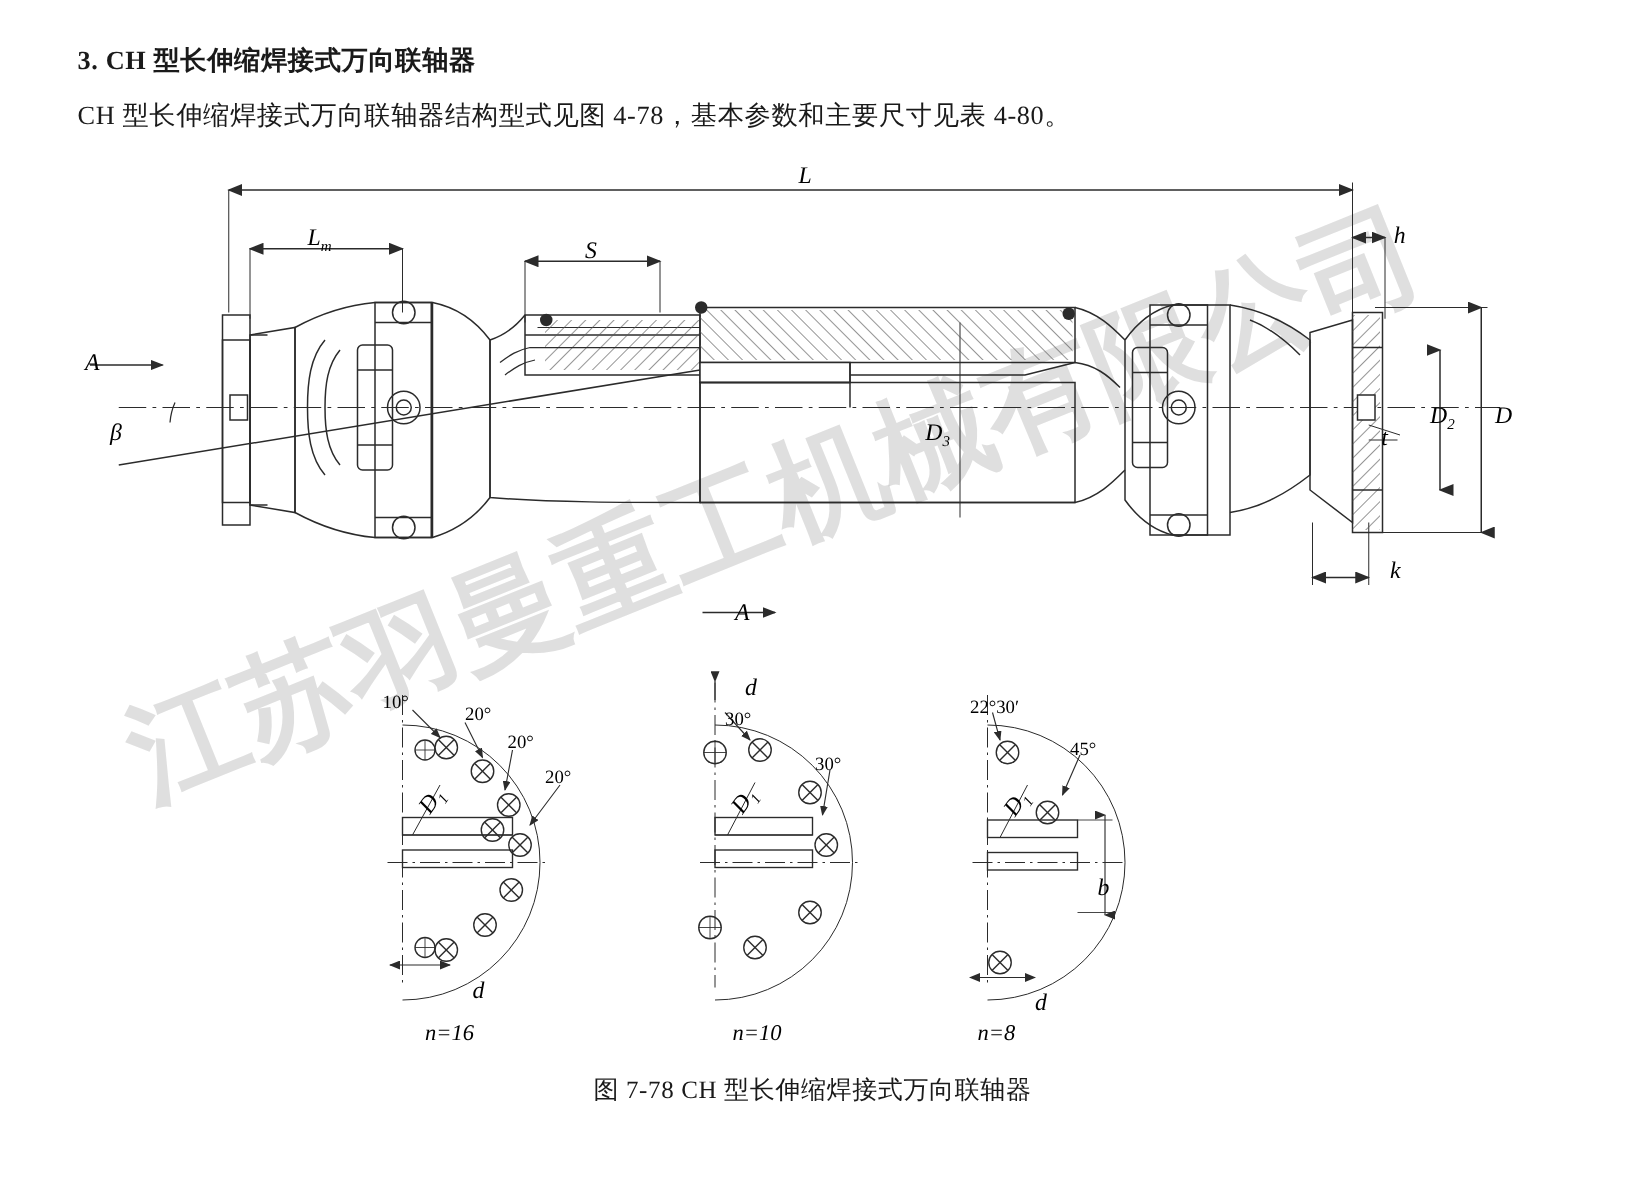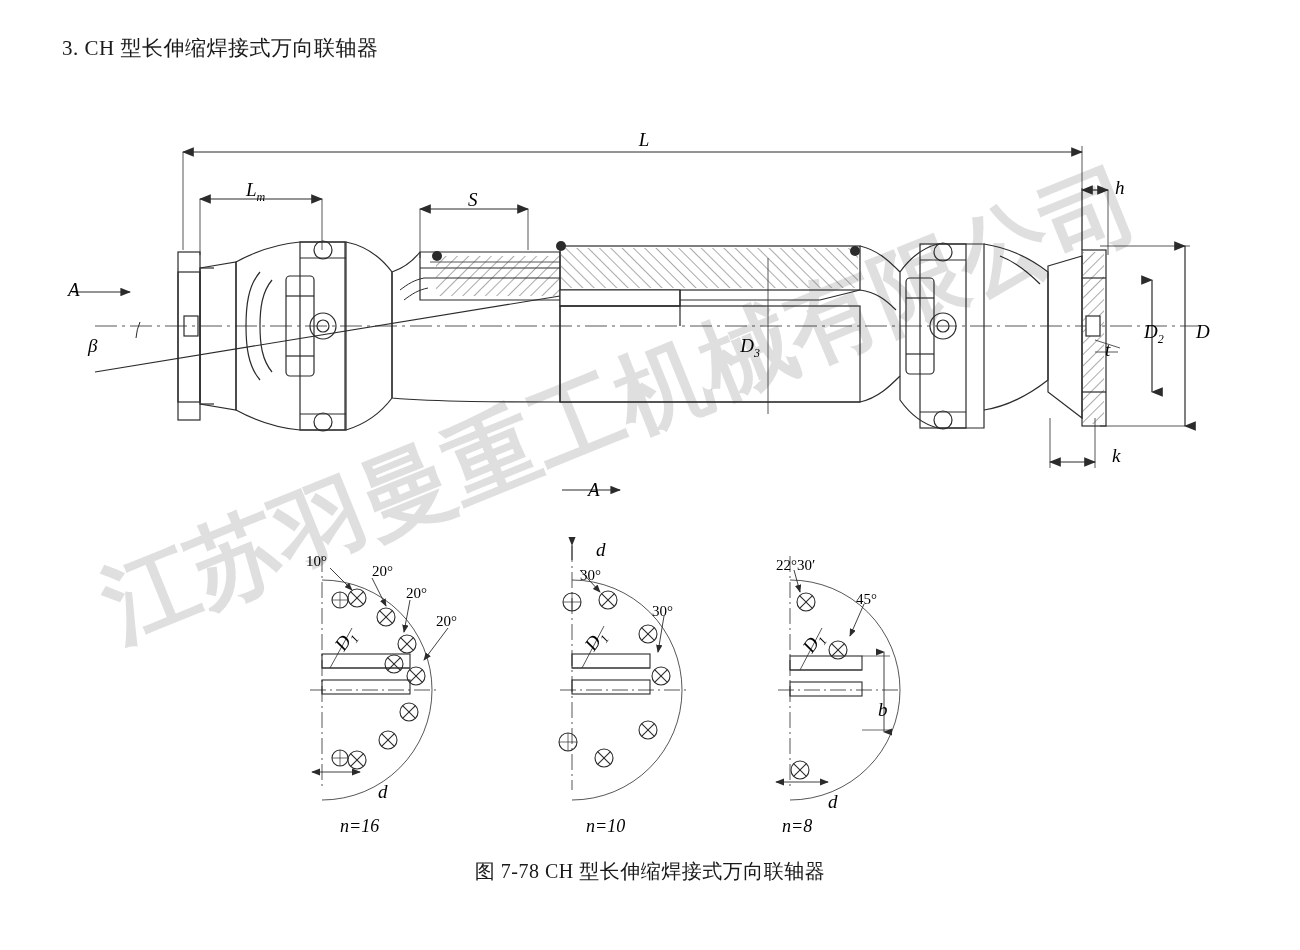--- a/index.html
+++ b/index.html
@@ -10,21 +10,21 @@
     font-family:"Liberation Serif",serif;
     color:#1a1a1a;
     position:relative;
     overflow:hidden;
   }
   .page{position:relative;width:1300px;height:950px;}
 
   
   .heading{
     position:absolute;left:62px;top:34px;
-    font-size:21px;letter-spacing:.5px;white-space:nowrap;
+    font-size:21px;letter-spacing:.5px;white-space:nowrap;font-weight:bold;
   }
   .subheading{
     position:absolute;left:62px;top:78px;
     font-size:21px;letter-spacing:.5px;white-space:nowrap;
   }
   .caption{
     position:absolute;left:0;top:858px;width:1300px;
     text-align:center;font-size:20px;letter-spacing:.5px;
   }
 
@@ -47,20 +47,21 @@
   .lbl-sub{font-size:12px;font-style:italic;}
   .deg{font-size:15px;font-family:"Liberation Sans",sans-serif;font-style:normal;}
   .nlab{font-size:18px;font-style:italic;}
 </style>
 </head>
 <body>
 
 <div class="page">
 
   <div class="heading">3. CH 型长伸缩焊接式万向联轴器</div>
+  <div class="subheading">CH 型长伸缩焊接式万向联轴器结构型式见图 4-78，基本参数和主要尺寸见表 4-80。</div>
 
   <div class="watermark">
     <div class="wm-inner">江苏羽曼重工机械有限公司</div>
   </div>
 
   <svg class="figure" viewBox="0 0 1300 950">
     <defs>
       <marker id="arrH" markerWidth="10" markerHeight="8" refX="9" refY="4" orient="auto">
         <path d="M0,0 L10,4 L0,8 z" fill="#2b2b2b"></path>
       </marker>

